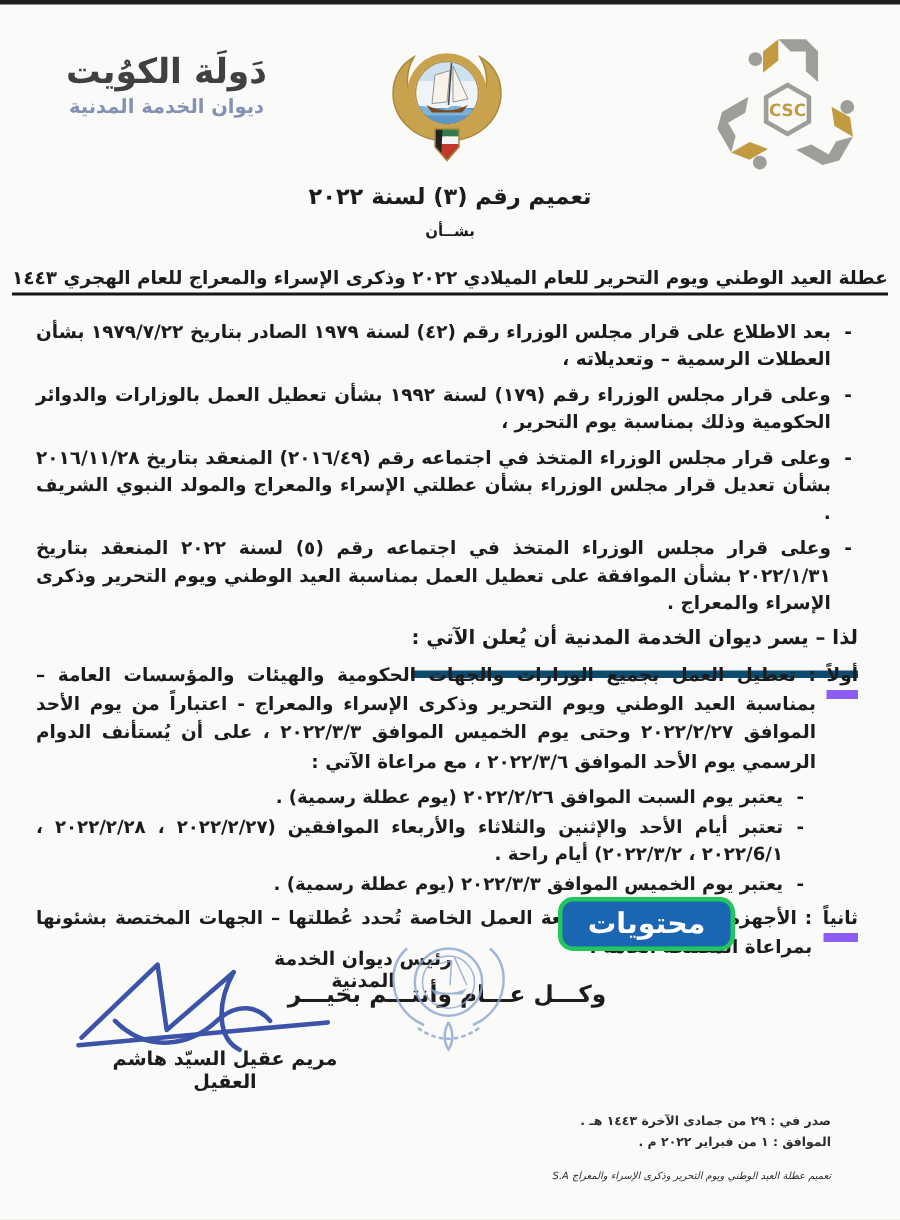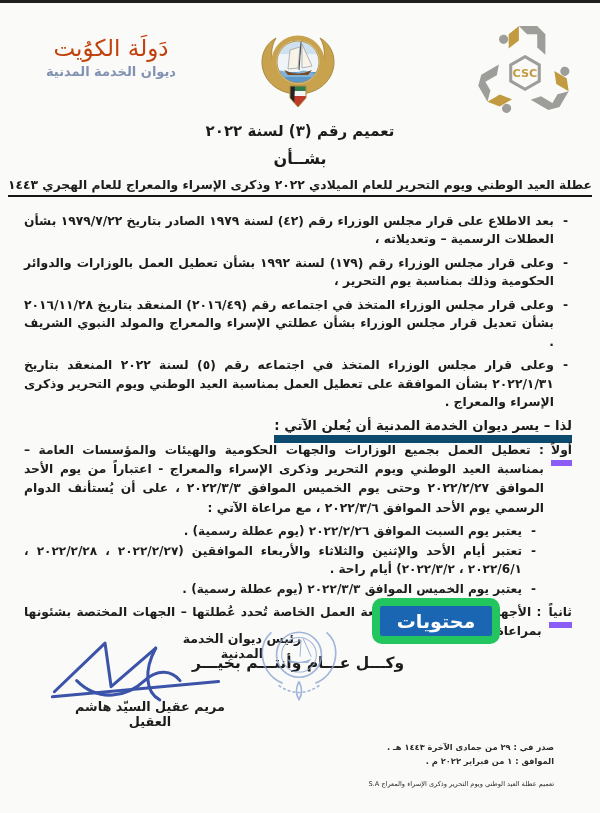--- a/index.html
+++ b/index.html
@@ -2,62 +2,62 @@
 <html lang="ar" dir="rtl"><head>
 <meta charset="utf-8">
 <style>
   html,body{margin:0;padding:0;background:#e8e8e6;}
   .page{position:relative;width:600px;height:813px;margin:0 auto;background:#fafaf8;
         direction:rtl;font-family:"DejaVu Sans",sans-serif;color:#1c1c1c;overflow:hidden;}
   .top-line{position:absolute;top:0;left:0;width:100%;height:3px;background:#1f1f1f;}
 
   
   .brand{position:absolute;top:34px;left:18px;width:186px;text-align:center;line-height:1.3;}
-  .brand .l1{font-size:23px;font-weight:normal;color:#c2410c;}
+  .brand .l1{font-size:23px;font-weight:bold;color:#404040;}
   .brand .l2{font-size:13px;font-weight:bold;color:#8391b2;text-align:center;}
   .emblem{position:absolute;top:24px;left:250px;}
   .csc{position:absolute;top:20px;left:472px;}
 
   
   .titles{position:absolute;top:122px;left:0;width:100%;text-align:center;}
   .t1{font-size:15px;font-weight:bold;}
-  .t2{font-size:16px;font-weight:bold;margin-top:9px;}
+  .t2{font-size:10px;font-weight:bold;margin-top:9px;}
   .subject{position:absolute;top:174px;left:0;width:100%;text-align:center;}
   .subject span{font-size:12.3px;font-weight:bold;white-space:nowrap;
                 padding-bottom:3px;border-bottom:2px solid #161616;}
 
   
   .body{position:absolute;top:212px;right:28px;left:24px;}
   .pre-item{display:flex;gap:9px;font-size:12.3px;font-weight:bold;line-height:1.5;margin-bottom:5px;}
   .pre-item .mk{flex:0 0 auto;padding-right:4px;}
   .pre-item .tx{flex:1;text-align:justify;}
   .heading{font-size:13.2px;font-weight:bold;margin:7px 0 8px;}
-  .heading span{border-bottom:8px solid #0c4a6e;padding-bottom:2px;}
+  .heading span{border-bottom:5px solid #0c4a6e;padding-bottom:14px;}
   .clause{display:flex;gap:7px;font-size:12.3px;font-weight:bold;line-height:1.55;margin-bottom:4px;}
   .clause .lbl{flex:0 0 auto;border-bottom:6px solid #8b5cf6;align-self:flex-start;}
   .clause .tx{flex:1;text-align:justify;}
   .sublist{margin:1px 36px 5px 0;}
   .sub-item{display:flex;gap:9px;font-size:12.1px;font-weight:bold;line-height:1.5;margin-bottom:2px;}
   .sub-item .tx{flex:1;text-align:justify;}
   .closing{text-align:center;font-size:15.5px;font-weight:bold;margin-top:13px;}
 
   
   .badge{position:absolute;left:372px;top:598px;width:112px;height:30px;background:#1a66b2;
-         border:8px solid #22c55e;border-radius:10px;color:#fff;display:flex;align-items:center;
+         border:3px solid #22c55e;border-radius:10px;color:#fff;display:flex;align-items:center;
          justify-content:center;font-size:19px;font-weight:bold;}
   .sig-title{position:absolute;left:162px;top:631px;width:160px;text-align:center;
              font-size:12.6px;font-weight:bold;}
   .signature{position:absolute;left:45px;top:636px;}
   .signer{position:absolute;left:52px;top:699px;width:196px;text-align:center;
           font-size:12.8px;font-weight:bold;}
   .stamp{position:absolute;left:252px;top:618px;opacity:.82;}
 
   .footer{position:absolute;right:46px;top:742px;text-align:right;color:#2c2c2c;direction:rtl;}
   .f-line{font-size:8.3px;font-weight:bold;margin-bottom:4px;}
-  .f-ref{font-size:6.6px;font-weight:normal;margin-top:14px;}
+  .f-ref{font-size:6.6px;font-weight:normal;margin-top:14px;font-style:italic;}
 </style>
 </head>
 <body>
 
 <div class="page">
   <div class="top-line"></div>
 
   <div class="brand">
     <div class="l1">دَولَة الكوُيت</div>
     <div class="l2">ديوان الخدمة المدنية</div>

